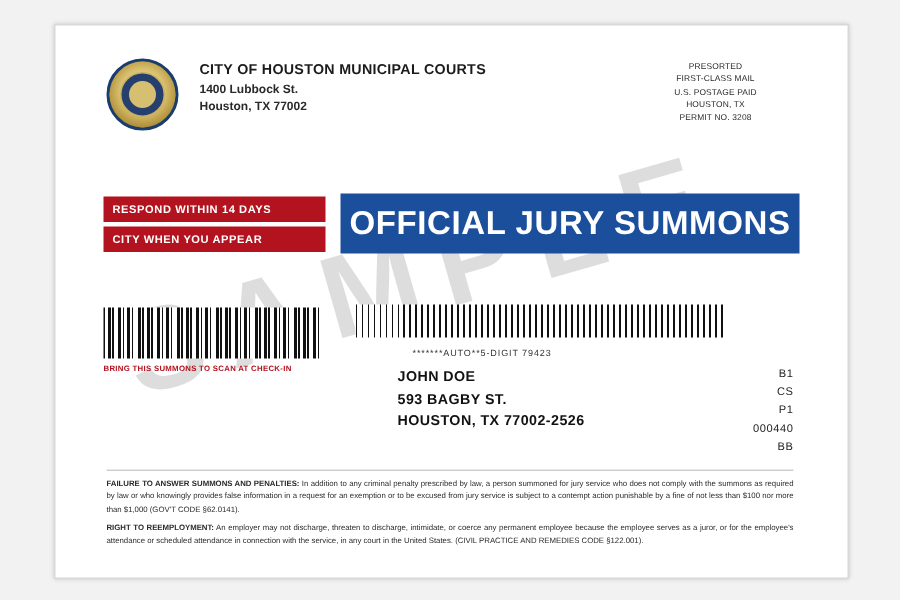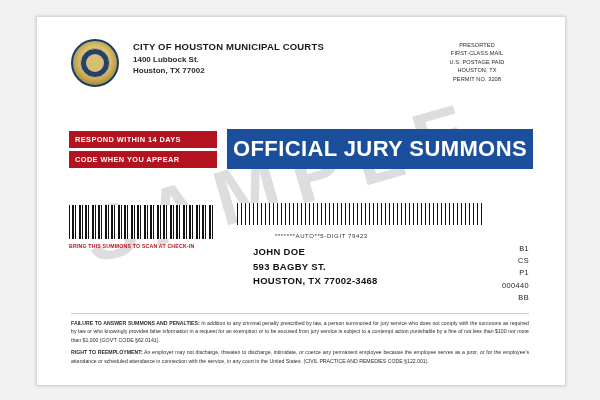--- a/index.html
+++ b/index.html
@@ -211,21 +211,21 @@
   .endorse {
     position: absolute;
     left: 238px;
     top: 216px;
     font-size: 6px;
     color: #333;
     letter-spacing: 0.6px;
   }
   .address {
     position: absolute;
-    left: 216px;
+    left: 228px;
     top: 228px;
     font-size: 9.5px;
     font-weight: bold;
     color: #111;
     line-height: 1.55;
     letter-spacing: 0.3px;
   }
   .codes {
     position: absolute;
     right: 36px;
@@ -295,39 +295,39 @@
         <div>HOUSTON, TX</div>
         <div>PERMIT NO. 3208</div>
       </div>
     </div>
 
     <div class="watermark">SAMPLE</div>
 
     <div class="band-row">
       <div class="respond-box">
         <div class="respond-line">RESPOND WITHIN 14 DAYS</div>
-        <div class="respond-line">CODE WHEN YOU APPEAR</div>
+        <div class="respond-line">CITY WHEN YOU APPEAR</div>
       </div>
       <div class="title-bar">
         <span class="title-text">OFFICIAL JURY SUMMONS</span>
       </div>
     </div>
 
     <div class="barcode-area">
       <div class="barcode"></div>
       <div class="barcode-caption">BRING THIS SUMMONS TO SCAN AT CHECK-IN</div>
     </div>
 
     <div class="imb"></div>
     <div class="endorse">*******AUTO**5-DIGIT 79423</div>
 
     <div class="address">
       <div>JOHN DOE</div>
       <div>593 BAGBY ST.</div>
-      <div>HOUSTON, TX  77002-3468</div>
+      <div>HOUSTON, TX  77002-2526</div>
     </div>
 
     <div class="codes">
       <div>B1</div>
       <div>CS</div>
       <div>P1</div>
       <div>000440</div>
       <div>BB</div>
     </div>
 

